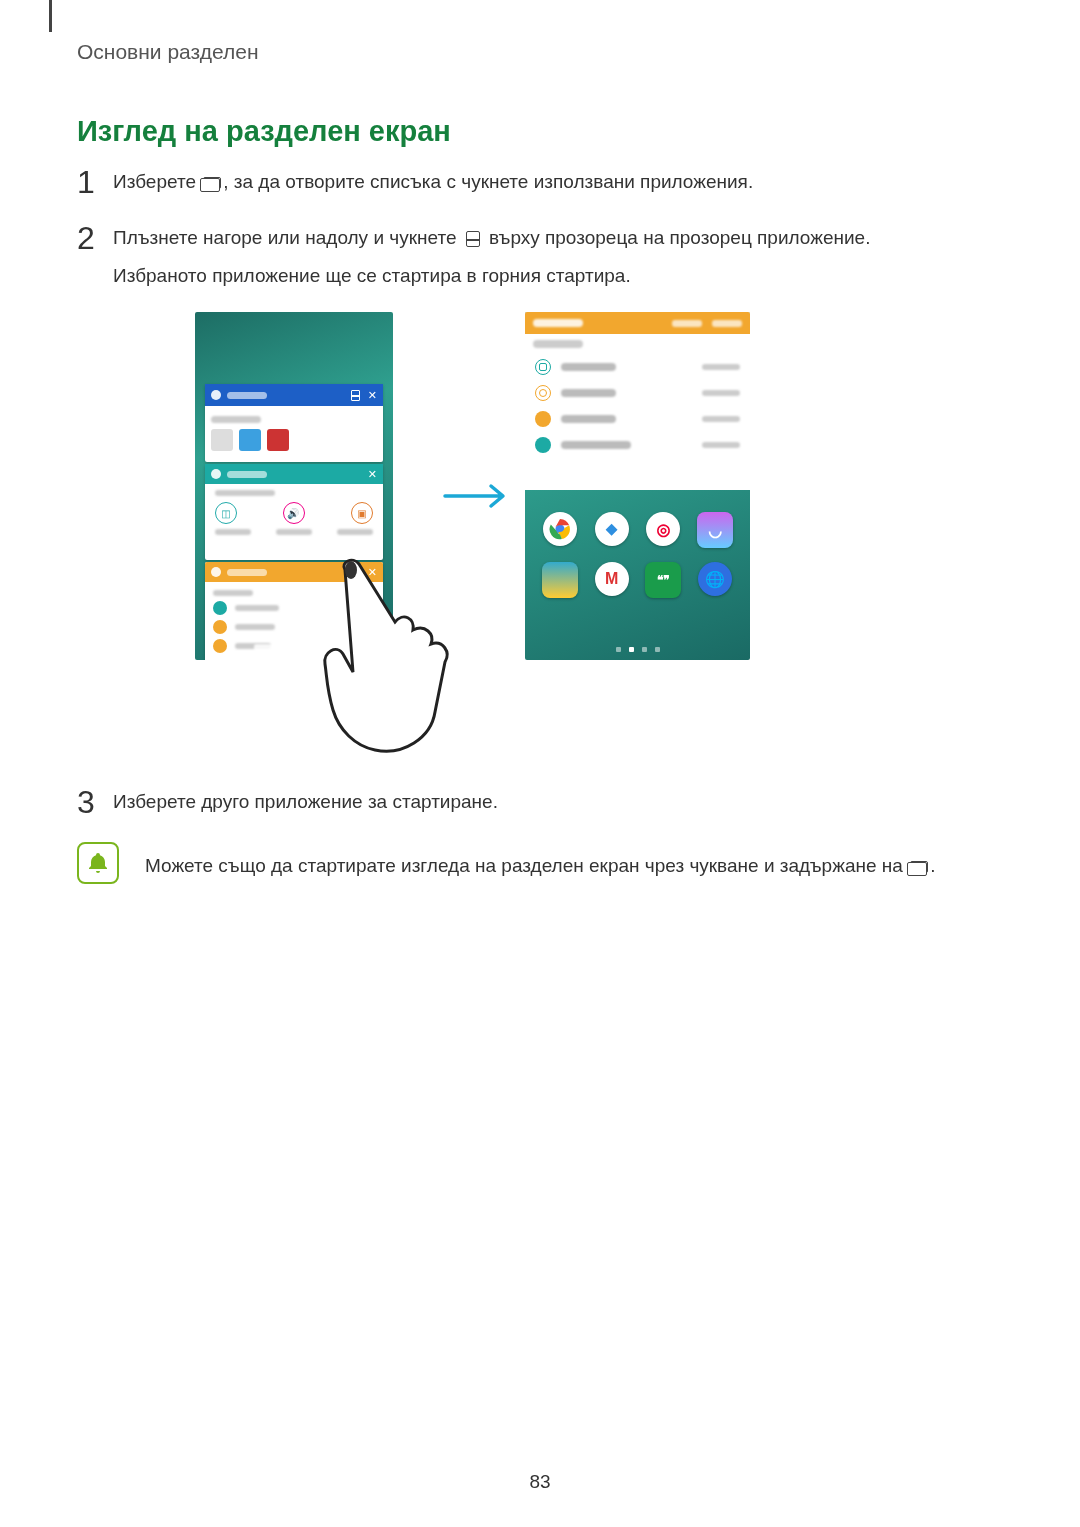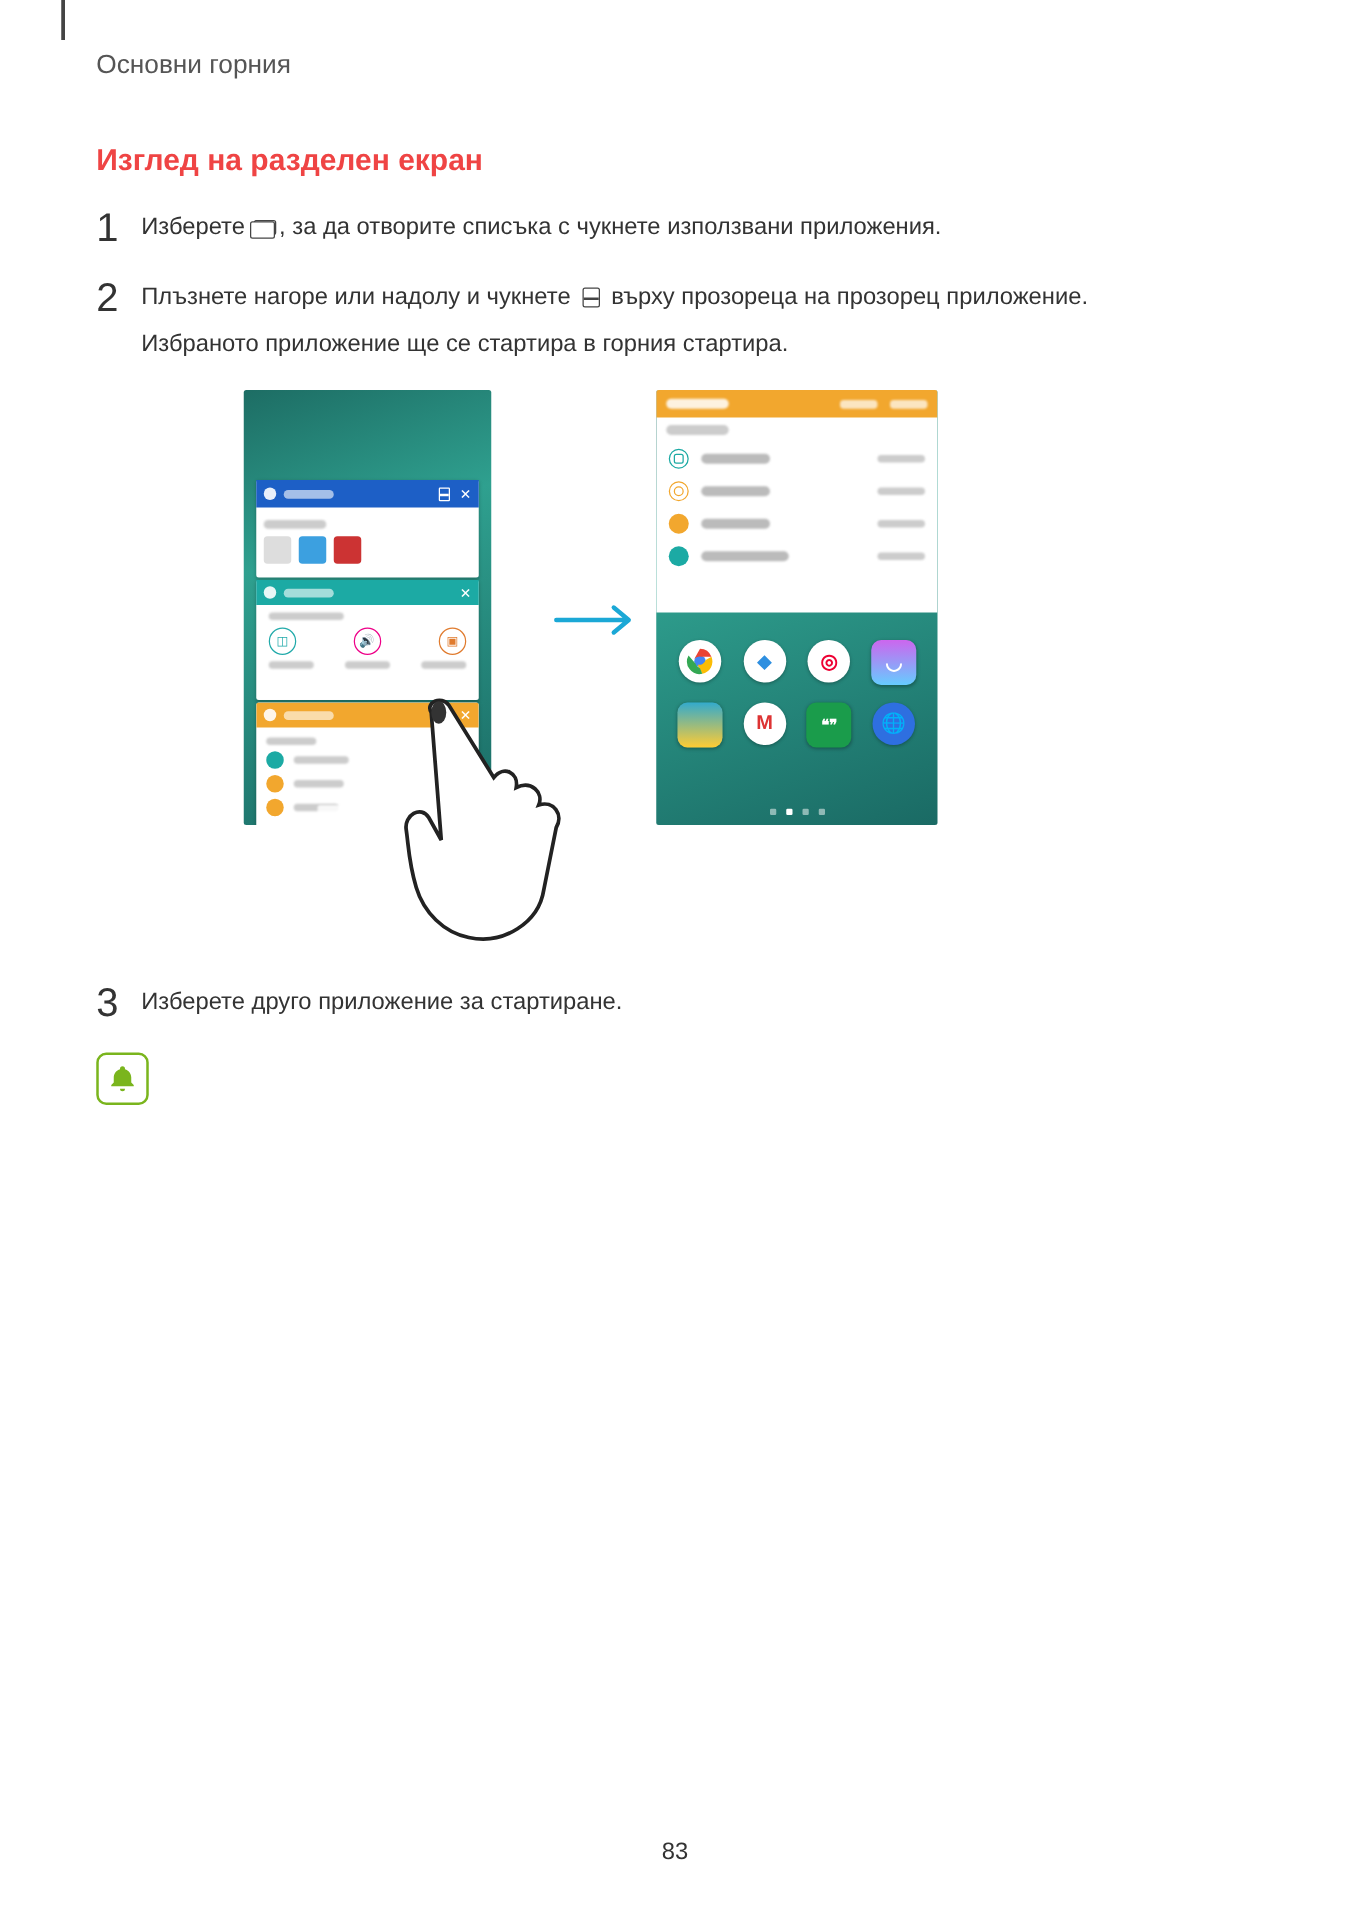--- a/index.html
+++ b/index.html
@@ -5,21 +5,21 @@
   * { box-sizing: border-box; margin: 0; padding: 0; }
   body {
     width: 1080px;
     height: 1527px;
     background: #fff;
     font-family: Arial, Helvetica, sans-serif;
     position: relative;
   }
   .tab-edge { position: absolute; left: 49px; top: 0; width: 3px; height: 32px; background: #444; }
   .header-text { position: absolute; left: 77px; top: 40px; font-size: 21px; color: #555; }
-  .title { position: absolute; left: 77px; top: 115px; font-size: 24px; color: #ef4444; font-weight: 600; }
+  .title { position: absolute; left: 77px; top: 115px; font-size: 29px; color: #15803d; font-weight: 600; }
 
   .step { position: absolute; left: 77px; display: flex; }
   .step-num { font-size: 32px; color: #333; width: 30px; line-height: 1; }
   .step-body { font-size: 19px; color: #333; line-height: 1.7; margin-left: 6px; }
 
   .step1 { top: 166px; }
   .step2 { top: 222px; }
   .step3 { top: 786px; }
 
   .inline-icon {
@@ -114,21 +114,21 @@
   .tip-icon { width:42px;height:42px;border:2px solid #7ab51d;border-radius:8px;display:flex;align-items:center;justify-content:center; }
   .bell { width:24px;height:24px;fill:#7ab51d; }
   .tip-text { font-size:19px;color:#333;line-height:1.7;max-width:820px;margin-top:8px; }
 
   .page-num { position:absolute; left:50%; transform:translateX(-50%); bottom:34px; font-size:19px; color:#333; }
 </style>
 </head>
 <body>
 
 <div class="tab-edge"></div>
-<div class="header-text">Основни горния</div>
+<div class="header-text">Основни разделен</div>
 <div class="title">Изглед на разделен екран</div>
 
 <div class="step step1">
   <div class="step-num">1</div>
   <div class="step-body">
     <span>Изберете </span><span class="inline-icon">
         <span class="rect-over"></span>
       </span><span>, за да отворите списъка с чукнете използвани приложения.</span>
   </div>
 </div>
@@ -294,15 +294,20 @@
   <div class="step-num">3</div>
   <div class="step-body">Изберете друго приложение за стартиране.</div>
 </div>
 
 <div class="tip">
   <div class="tip-icon">
     <svg class="bell" viewBox="0 0 24 24">
         <path d="M12 2a2 2 0 0 1 2 2v.3c2.9.9 5 3.5 5 6.7v4l2 2v1H3v-1l2-2v-4c0-3.2 2.1-5.8 5-6.7V4a2 2 0 0 1 2-2zm-2 18h4a2 2 0 0 1-4 0z"></path>
       </svg>
   </div>
+  <div class="tip-text">
+    <span>Можете също да стартирате изгледа на разделен екран чрез чукване и задържане на </span><span class="inline-icon">
+        <span class="rect-over"></span>
+      </span><span>.</span>
+  </div>
 </div>
 
 <div class="page-num">83</div>
 
 </body></html>

